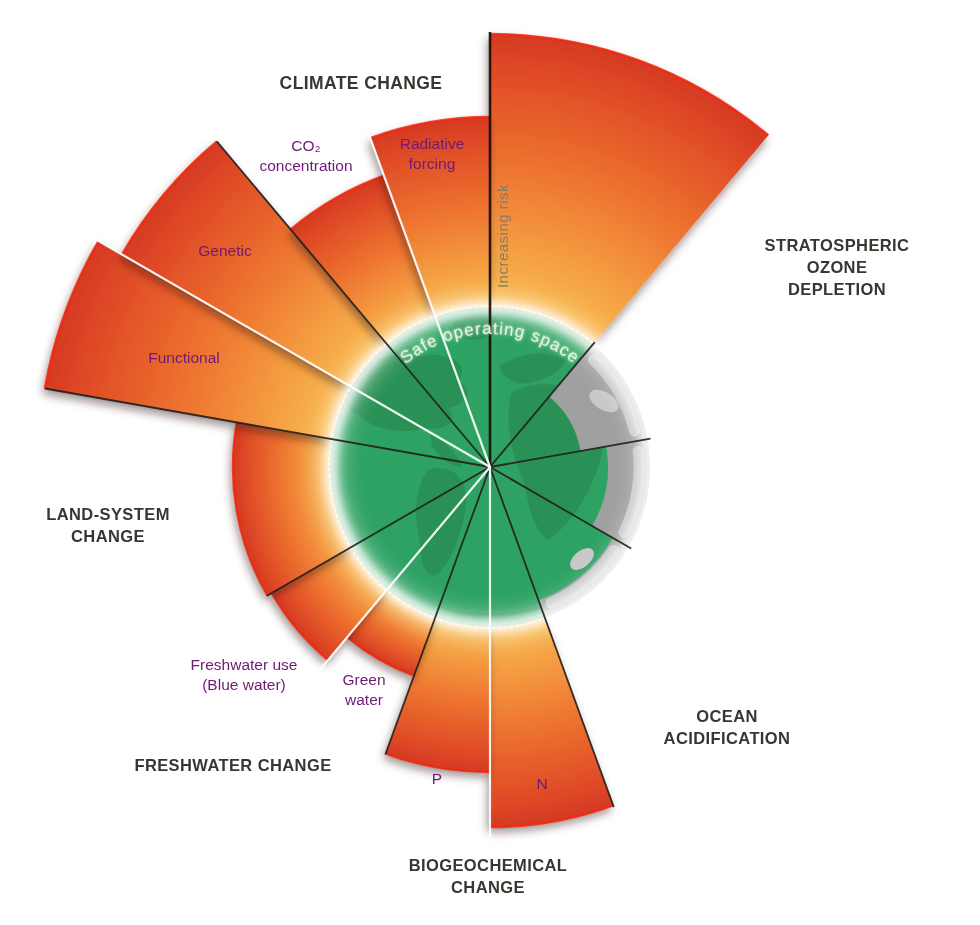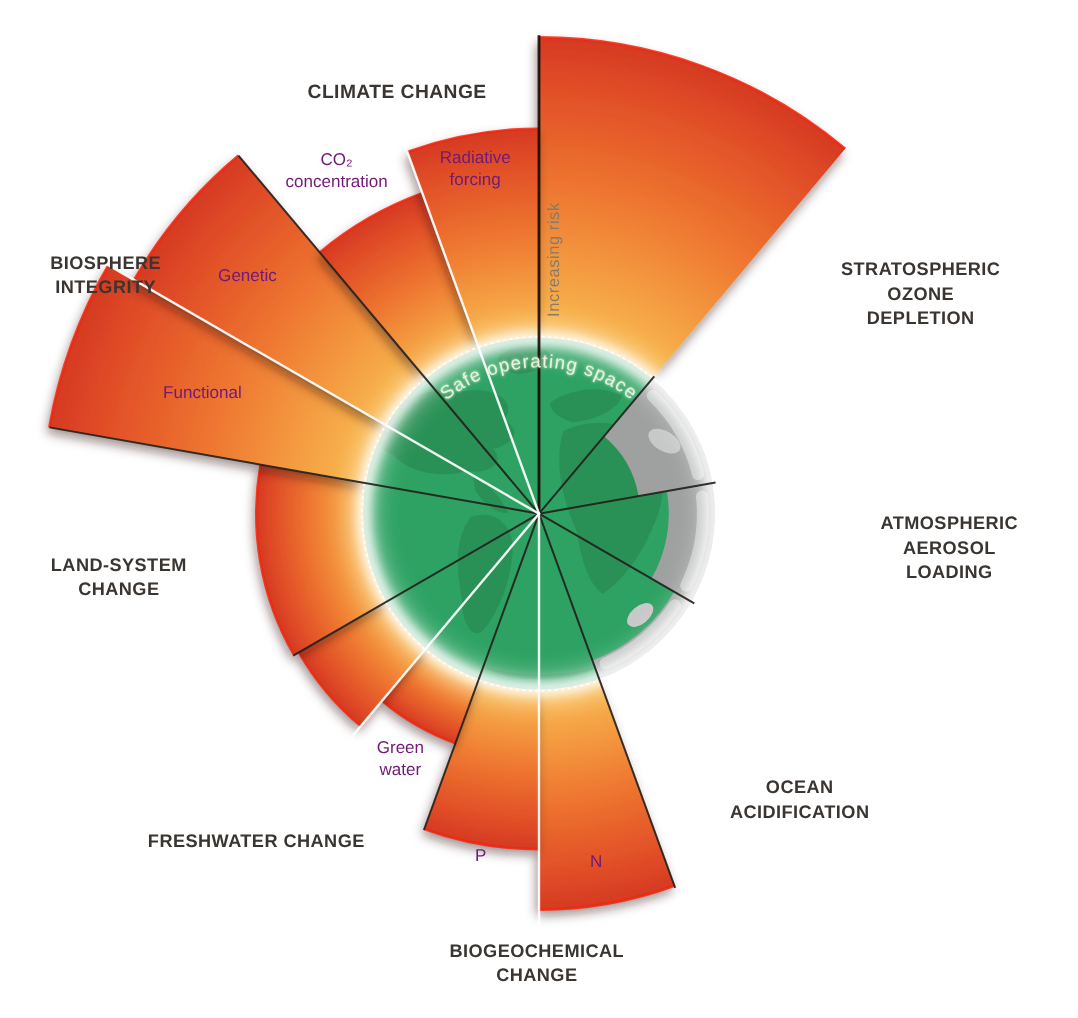--- a/index.html
+++ b/index.html
@@ -163,36 +163,33 @@
       <line x1="490" y1="467" x2="306.16274362964975" y2="686.0887107320277" stroke="#FFFFFF" stroke-width="2.2" opacity="0.92" stroke-linecap="round" data-name="sub-divider-white"></line>
       <line x1="490" y1="467" x2="81.23600941374497" y2="230.99999999999994" stroke="#FFFFFF" stroke-width="2.2" opacity="0.92" stroke-linecap="round" data-name="sub-divider-white"></line>
       <line x1="490" y1="467" x2="364.8206275428053" y2="123.07250079235752" stroke="#FFFFFF" stroke-width="2.2" opacity="0.92" stroke-linecap="round" data-name="sub-divider-white"></line>
       <text font-size="17" letter-spacing="1.1" fill="#E9F5D6" filter="url(#tglow)" data-name="safe-operating-space-label"><textPath startOffset="50%" text-anchor="middle" href="#safeArc" xlink:href="#safeArc">Safe operating space</textPath></text>
       <text x="508" y="236" transform="rotate(-90 508 236)" text-anchor="middle" font-size="15" letter-spacing=".5" fill="#877B67" data-name="increasing-risk-label">Increasing risk</text>
     </svg>
   <div id="labels" data-name="labels-layer">
       <div class="blabel" data-name="label-climate-change" style="left: 361px; top: 84px;">CLIMATE CHANGE</div>
       <div class="blabel" data-name="label-stratospheric-ozone" style="left: 837px; top: 268px;">STRATOSPHERIC OZONE
 DEPLETION</div>
-      <div class="blabel" data-name="label-atmospheric" style="left: 863px; top: 499px;">ATMOSPHERIC
-AEROSOL
-LOADING</div>
       <div class="blabel" data-name="label-ocean" style="left: 727px; top: 728px;">OCEAN
 ACIDIFICATION</div>
       <div class="blabel" data-name="label-biogeochemical" style="left: 488px; top: 877px;">BIOGEOCHEMICAL
 CHANGE</div>
       <div class="blabel" data-name="label-freshwater-change" style="left: 233px; top: 766px;">FRESHWATER CHANGE</div>
       <div class="blabel" data-name="label-land-system" style="left: 108px; top: 526px;">LAND-SYSTEM
 CHANGE</div>
-      <div class="blabel" data-name="label-biosphere" style="left: 96px; top: 251px;">BIOSPHERE
-INTEGRITY</div>
       <div class="slabel" data-name="label-co" style="left: 306px; top: 156px;">CO₂
 concentration</div>
       <div class="slabel" data-name="label-radiative" style="left: 432px; top: 154px;">Radiative
 forcing</div>
       <div class="slabel" data-name="label-genetic" style="left: 225px; top: 251px;">Genetic</div>
       <div class="slabel" data-name="label-functional" style="left: 184px; top: 358px;">Functional</div>
+      <div class="slabel" data-name="label-freshwater-use" style="left: 244px; top: 675px;">Freshwater use
+(Blue water)</div>
       <div class="slabel" data-name="label-green" style="left: 364px; top: 690px;">Green
 water</div>
       <div class="slabel" data-name="label-p" style="left: 437px; top: 779px;">P</div>
       <div class="slabel" data-name="label-n" style="left: 542px; top: 784px;">N</div>
     </div>
 </div>
 
 </body></html>

